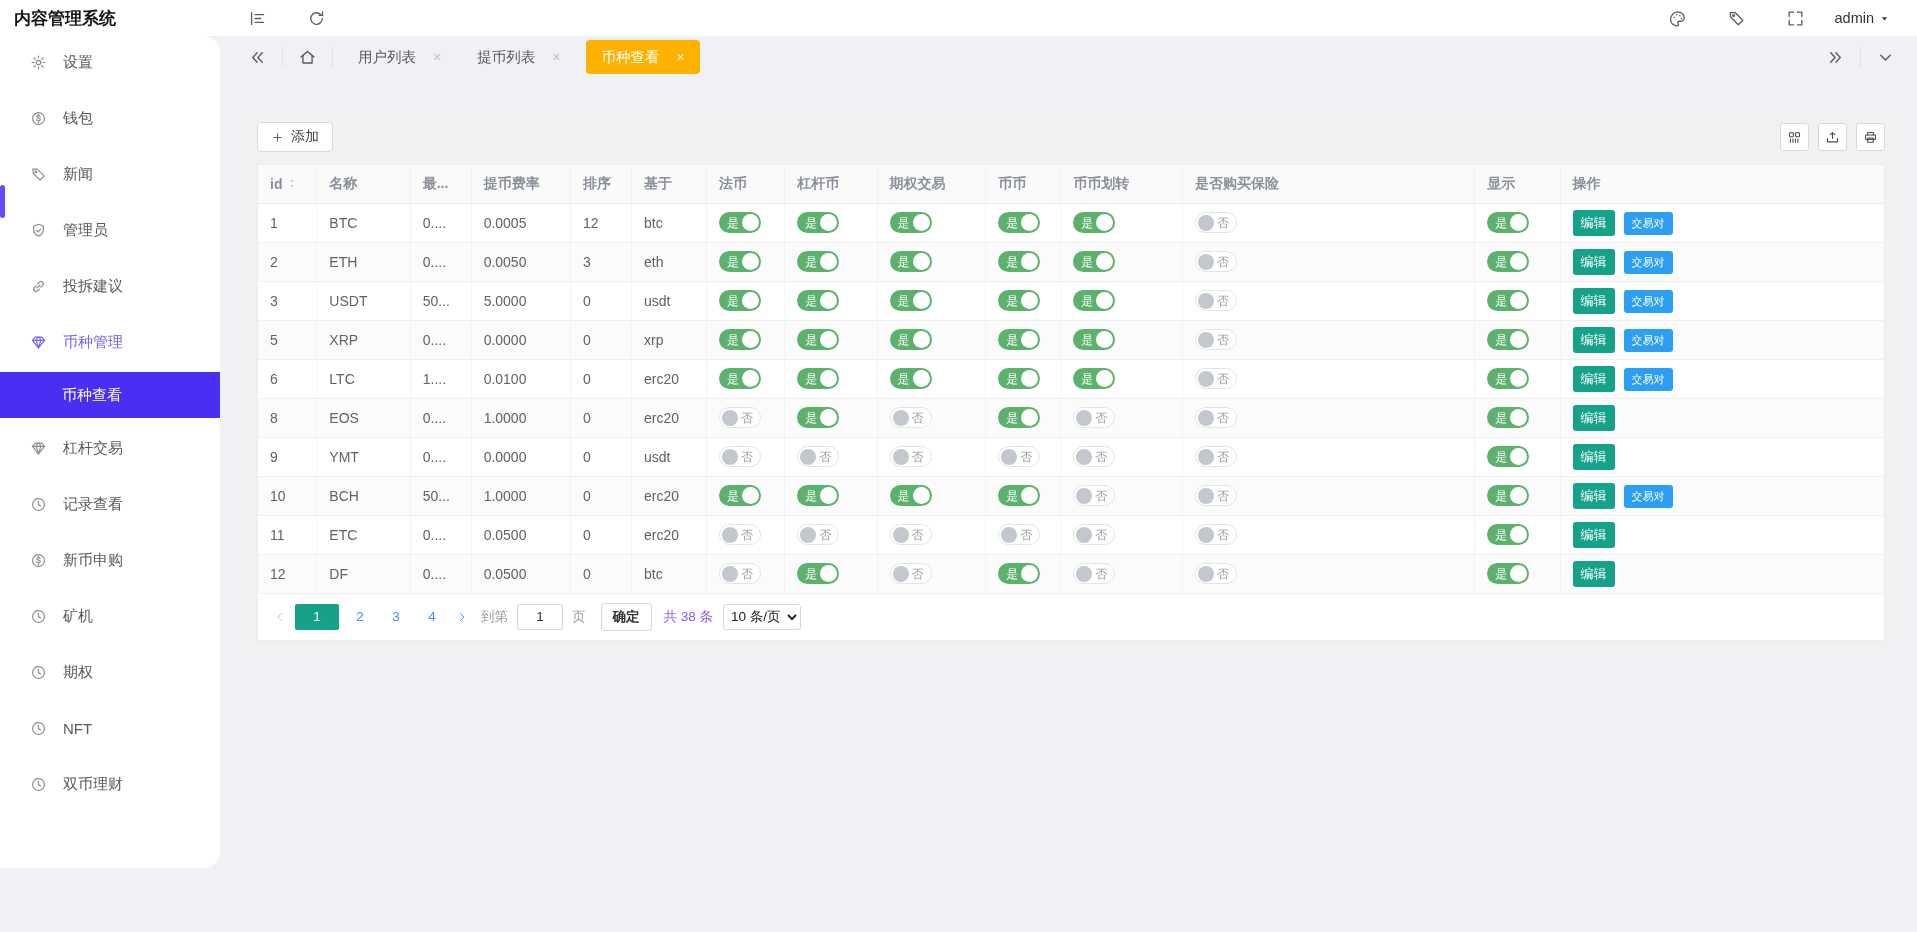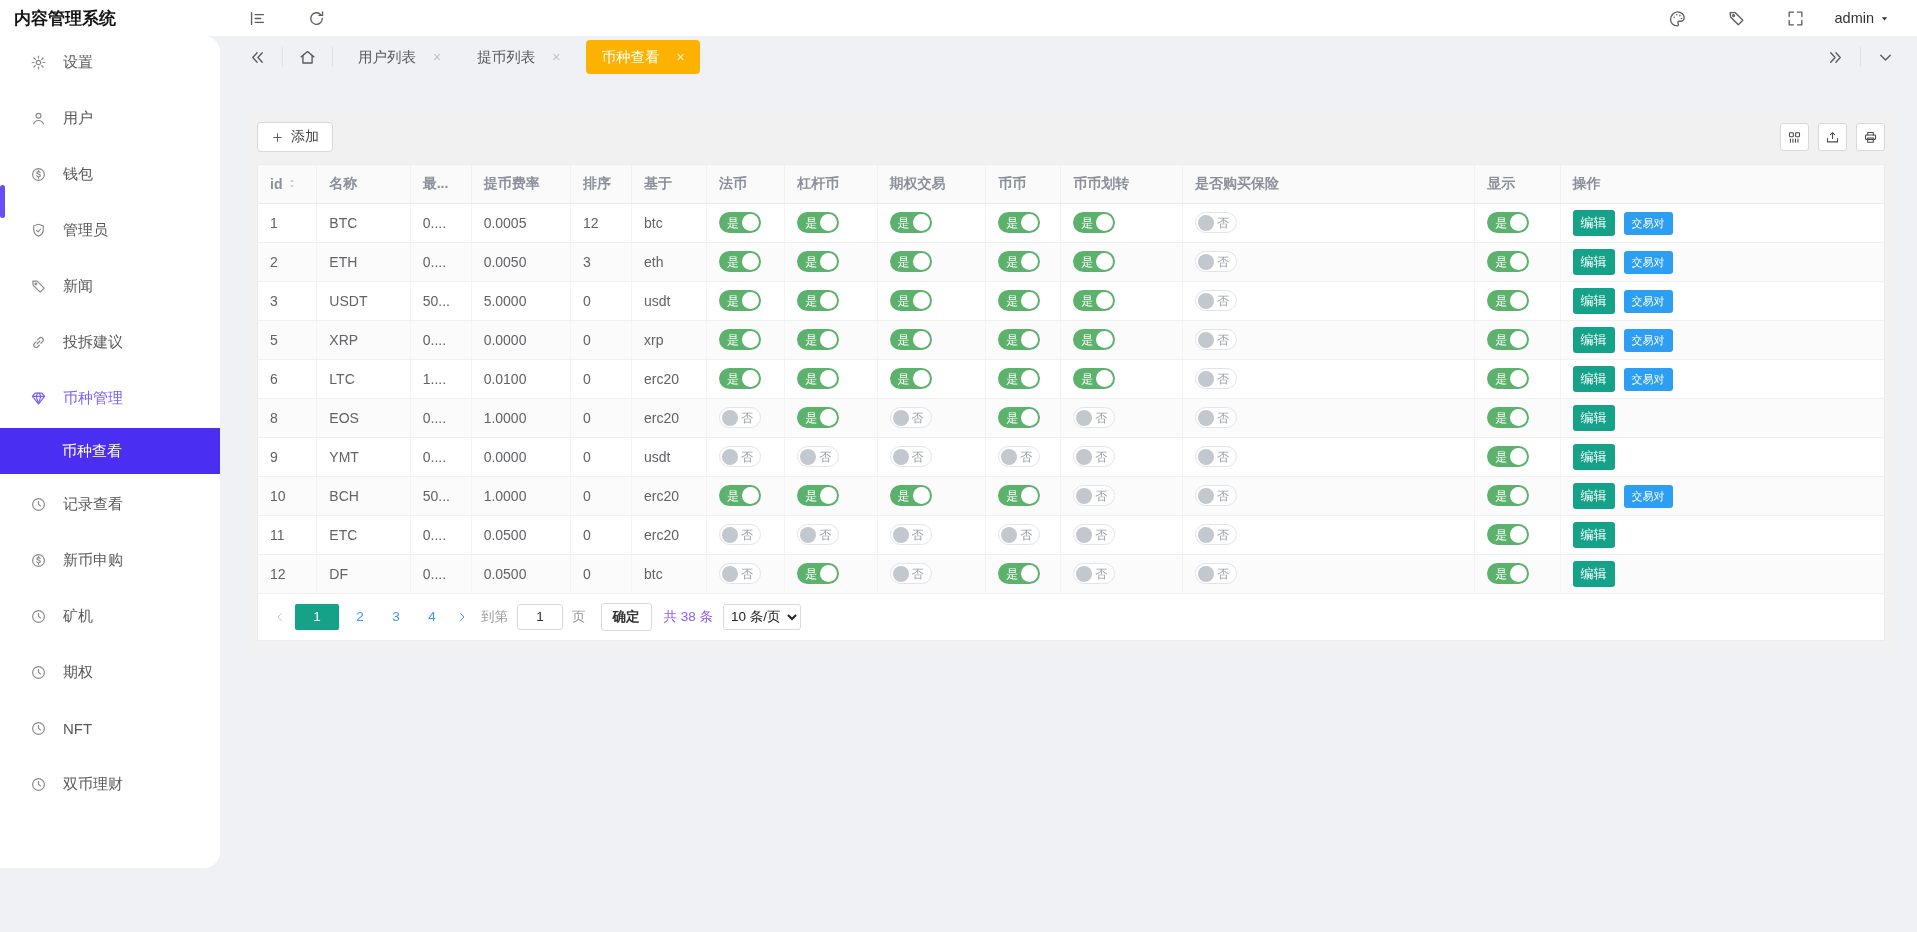--- a/index.html
+++ b/index.html
@@ -138,71 +138,71 @@
             <svg viewBox="0 0 24 24" fill="none" stroke="currentColor" stroke-width="1.7" stroke-linecap="round" stroke-linejoin="round">
               <circle cx="12" cy="12" r="3.1"></circle>
               <path d="M12 3v2.6M12 18.4V21M3 12h2.6M18.4 12H21M5.6 5.6l1.9 1.9M16.5 16.5l1.9 1.9M18.4 5.6l-1.9 1.9M7.5 16.5l-1.9 1.9"></path>
             </svg>
           </span>
           <span>设置</span>
         </div>
         <div class="side-item">
           <span class="sicon">
             <svg viewBox="0 0 24 24" fill="none" stroke="currentColor" stroke-width="1.7" stroke-linecap="round" stroke-linejoin="round">
-              <circle cx="12" cy="8.2" r="3.4"></circle>
-              <path d="M5.2 19.5c1.1-3.1 3.7-4.7 6.8-4.7s5.7 1.6 6.8 4.7"></path>
-            </svg>
-          </span>
-          <span>用户</span>
-        </div>
-        <div class="side-item">
-          <span class="sicon">
-            <svg viewBox="0 0 24 24" fill="none" stroke="currentColor" stroke-width="1.7" stroke-linecap="round" stroke-linejoin="round">
               <circle cx="12" cy="12" r="8.3"></circle>
               <path d="M14.3 9.3c-.4-.9-1.3-1.4-2.3-1.4-1.3 0-2.3.7-2.3 1.8 0 2.4 4.8 1.2 4.8 3.6 0 1.1-1 1.9-2.5 1.9-1.1 0-2.1-.6-2.5-1.5M12 6.2v1.6M12 16.2v1.6"></path>
             </svg>
           </span>
           <span>钱包</span>
+        </div>
+        <div class="side-item">
+          <span class="sicon">
+            <svg viewBox="0 0 24 24" fill="none" stroke="currentColor" stroke-width="1.7" stroke-linecap="round" stroke-linejoin="round">
+              <path d="M4 4.5h6.2L20 14.3l-5.7 5.7L4.5 10.2z"></path>
+              <circle cx="8.3" cy="8.3" r="1.2"></circle>
+            </svg>
+          </span>
+          <span>新闻</span>
         </div>
         <div class="side-item">
           <span class="sicon">
             <svg viewBox="0 0 24 24" fill="none" stroke="currentColor" stroke-width="1.7" stroke-linecap="round" stroke-linejoin="round">
               <path d="M12 3.2l6.8 2.4v4.8c0 4.3-2.9 8.2-6.8 9.6-3.9-1.4-6.8-5.3-6.8-9.6V5.6z"></path>
               <path d="M9.2 11.8l2.1 2.1 3.6-3.9"></path>
             </svg>
           </span>
           <span>管理员</span>
         </div>
         <div class="side-item">
           <span class="sicon">
             <svg viewBox="0 0 24 24" fill="none" stroke="currentColor" stroke-width="1.7" stroke-linecap="round" stroke-linejoin="round">
-              <path d="M4 4.5h6.2L20 14.3l-5.7 5.7L4.5 10.2z"></path>
-              <circle cx="8.3" cy="8.3" r="1.2"></circle>
-            </svg>
-          </span>
-          <span>新闻</span>
-        </div>
-        <div class="side-item">
-          <span class="sicon">
-            <svg viewBox="0 0 24 24" fill="none" stroke="currentColor" stroke-width="1.7" stroke-linecap="round" stroke-linejoin="round">
               <path d="M10.2 13.8l3.6-3.6M8.6 11l-2.3 2.3a3.3 3.3 0 0 0 4.7 4.7l2.3-2.3M15.4 13l2.3-2.3a3.3 3.3 0 0 0-4.7-4.7L10.7 8.3"></path>
             </svg>
           </span>
           <span>投拆建议</span>
         </div>
         <div class="side-item parent-active">
           <span class="sicon">
             <svg viewBox="0 0 24 24" fill="none" stroke="currentColor" stroke-width="1.7" stroke-linecap="round" stroke-linejoin="round">
               <path d="M7.2 4.5h9.6L20.5 9 12 19.5 3.5 9z"></path>
               <path d="M3.5 9h17M12 19.5L8.8 9l1.9-4.5M12 19.5L15.2 9l-1.9-4.5"></path>
             </svg>
           </span>
           <span>币种管理</span>
         </div>
         <div class="side-sub-active">币种查看</div>
+        <div class="side-item">
+          <span class="sicon">
+            <svg viewBox="0 0 24 24" fill="none" stroke="currentColor" stroke-width="1.7" stroke-linecap="round" stroke-linejoin="round">
+              <path d="M7.2 4.5h9.6L20.5 9 12 19.5 3.5 9z"></path>
+              <path d="M3.5 9h17M12 19.5L8.8 9l1.9-4.5M12 19.5L15.2 9l-1.9-4.5"></path>
+            </svg>
+          </span>
+          <span>杠杆交易</span>
+        </div>
         <div class="side-item">
           <span class="sicon">
             <svg viewBox="0 0 24 24" fill="none" stroke="currentColor" stroke-width="1.7" stroke-linecap="round" stroke-linejoin="round">
               <circle cx="12" cy="12" r="8.3"></circle>
               <path d="M12 7.5V12l3 2"></path>
             </svg>
           </span>
           <span>记录查看</span>
         </div>
         <div class="side-item">

